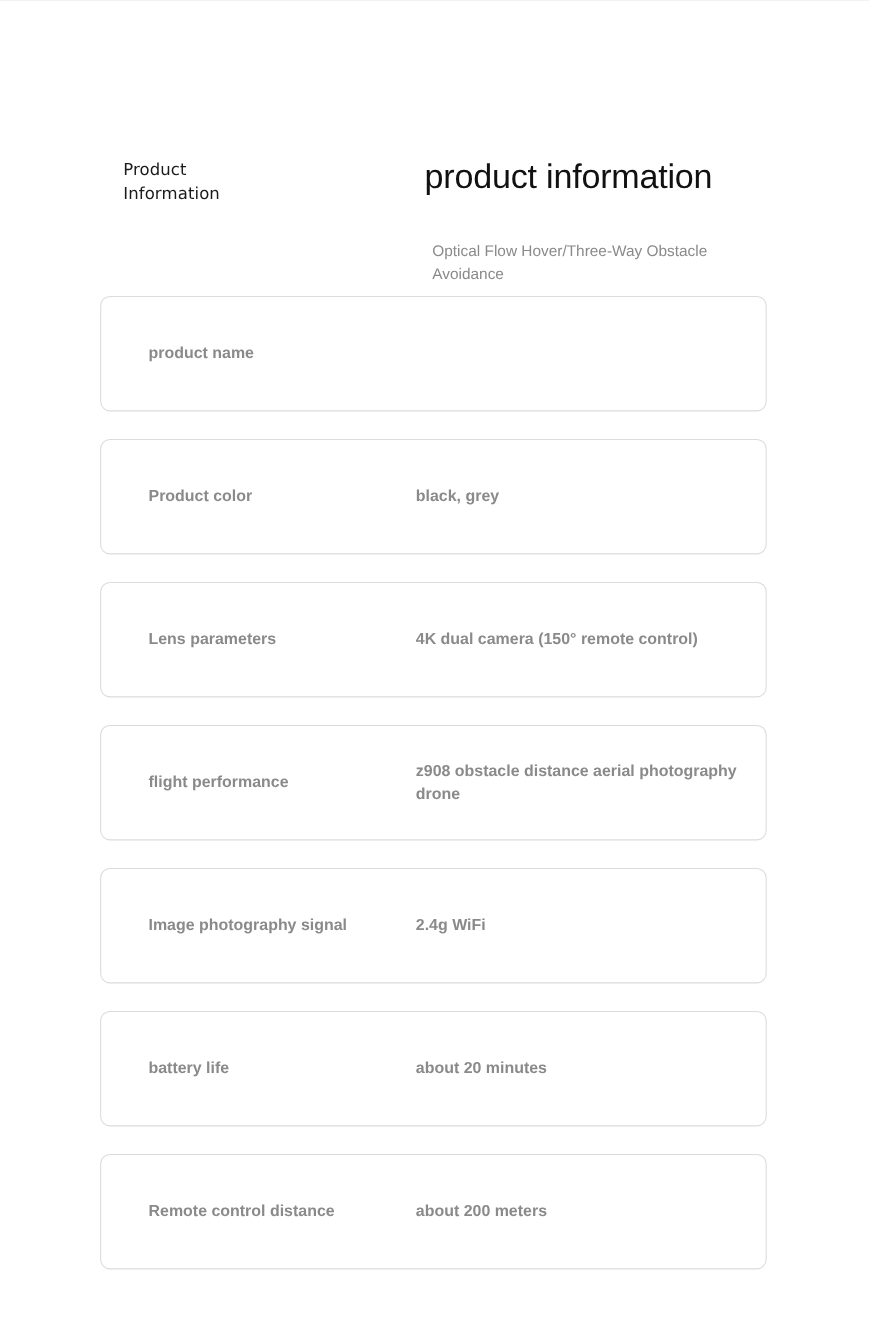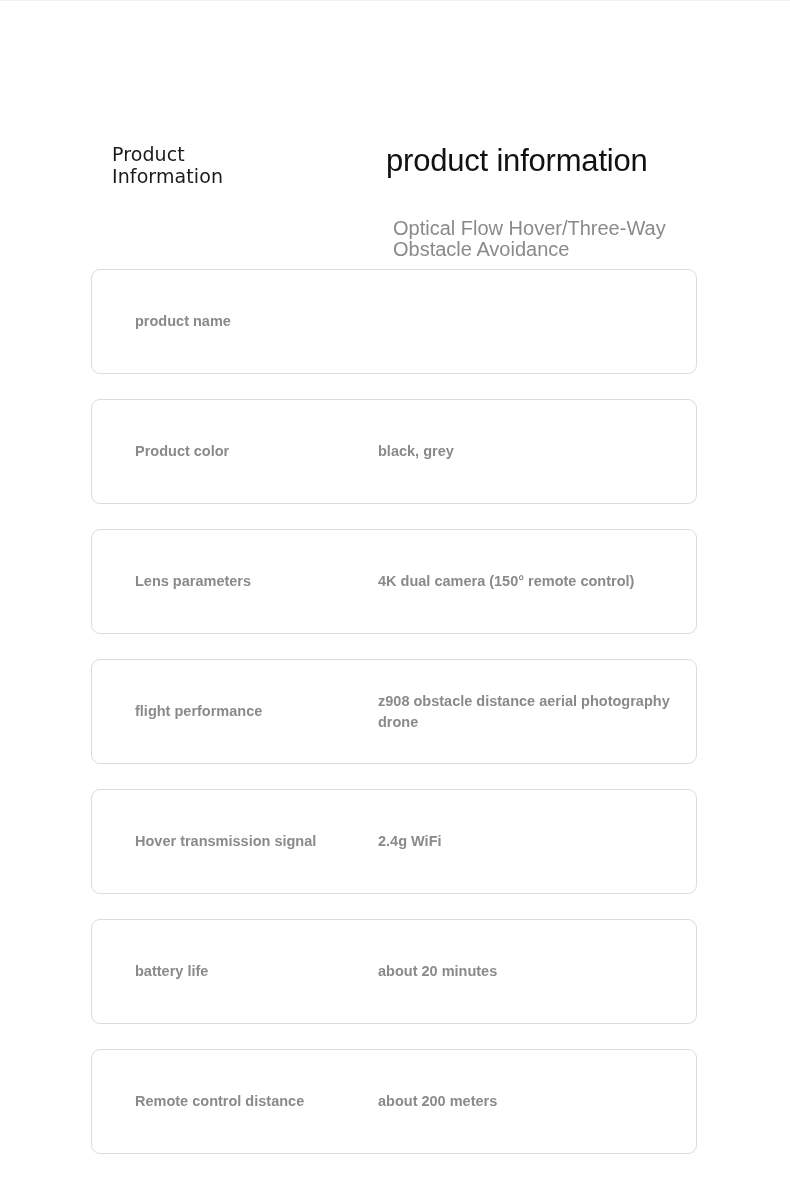--- a/index.html
+++ b/index.html
@@ -34,21 +34,21 @@
     width: 790px;
     height: 100px;
   }
 
   .brand-mark {
     position: absolute;
     left: 112px;
     top: 24px;
     width: 230px;
     color: #1b1b1b;
-    font-size: 19px;
+    font-size: 15px;
     line-height: 22px;
     letter-spacing: 0.1px;
     font-family: "DejaVu Sans", sans-serif;
     font-weight: 400;
     white-space: pre-line;
   }
 
   .page-title {
     position: absolute;
     left: 386px;
@@ -62,21 +62,21 @@
     white-space: nowrap;
   }
 
   
   .overflow-value {
     position: absolute;
     left: 393px;
     top: 217px;
     width: 300px;
     color: #8a8a8a;
-    font-size: 20px;
+    font-size: 14px;
     line-height: 21px;
     font-family: "Liberation Sans", sans-serif;
   }
 
   
   .spec-list {
     position: absolute;
     left: 91px;
     top: 268px;
     width: 606px;
@@ -154,21 +154,21 @@
       <div class="spec-label">Lens parameters</div>
       <div class="spec-value">4K dual camera (150° remote control)</div>
     </div>
 
     <div class="spec-card">
       <div class="spec-label">flight performance</div>
       <div class="spec-value">z908 obstacle distance aerial photography drone</div>
     </div>
 
     <div class="spec-card">
-      <div class="spec-label">Hover transmission signal</div>
+      <div class="spec-label">Image photography signal</div>
       <div class="spec-value">2.4g WiFi</div>
     </div>
 
     <div class="spec-card">
       <div class="spec-label">battery life</div>
       <div class="spec-value">about 20 minutes</div>
     </div>
 
     <div class="spec-card">
       <div class="spec-label">Remote control distance</div>

